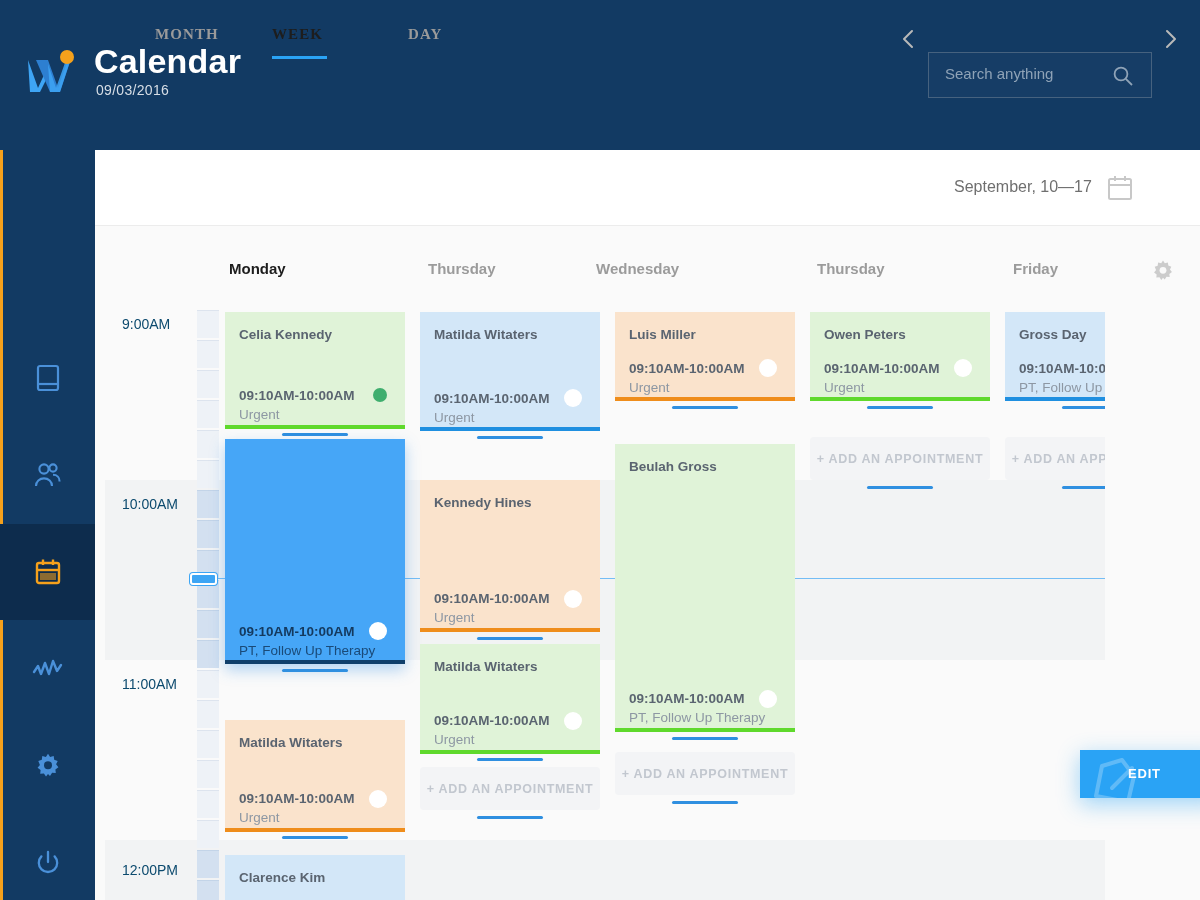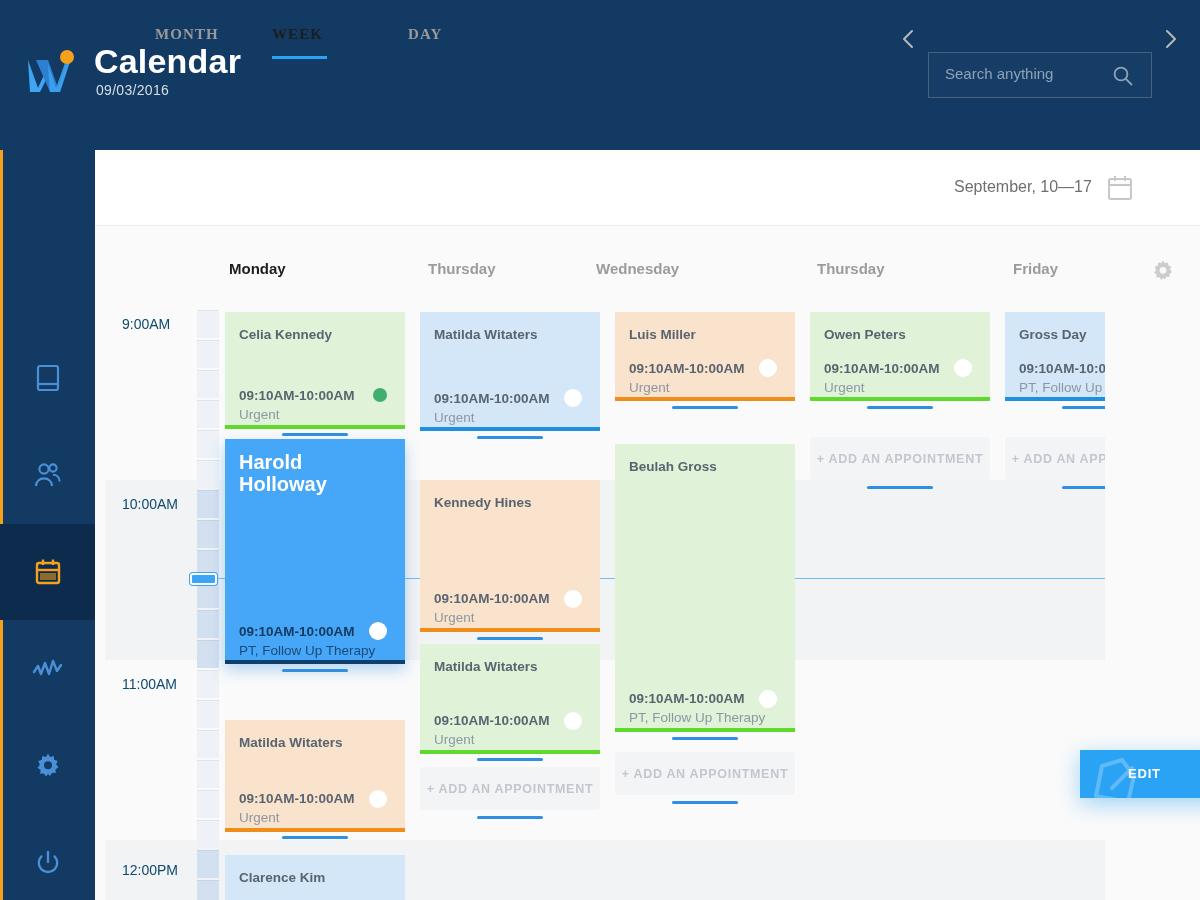--- a/index.html
+++ b/index.html
@@ -330,21 +330,20 @@
     <div class="ev" style="left:225px; top:86px; width:180px; height:117px; background:#e0f3d8">
       <div class="name">Celia Kennedy</div>
       <div class="time" style="top:76px">09:10AM-10:00AM</div>
       <div class="note" style="top:95px">Urgent</div>
       <div class="dot" style="right:18px; top:76px; background:#3fae6e"></div>
       <div class="accent" style="background:#5fd92c"></div>
     </div>
     <div class="handle" style="left:282px; top:207px; width:66px"></div>
 
     <div class="ev sel" style="left:225px; top:213px; width:180px; height:225px; background:#46a6f7">
-      <div class="name">Harold Holloway</div>
       <div class="time" style="top:185px">09:10AM-10:00AM</div>
       <div class="note" style="top:204px">PT, Follow Up Therapy</div>
       <div class="dot" style="right:18px; top:183px; width:18px; height:18px"></div>
       <div class="accent" style="background:#0f3f6b"></div>
     </div>
     <div class="handle" style="left:282px; top:443px; width:66px"></div>
 
     <div class="ev" style="left:225px; top:494px; width:180px; height:112px; background:#fae3cc">
       <div class="name">Matilda Witaters</div>
       <div class="time" style="top:71px">09:10AM-10:00AM</div>

